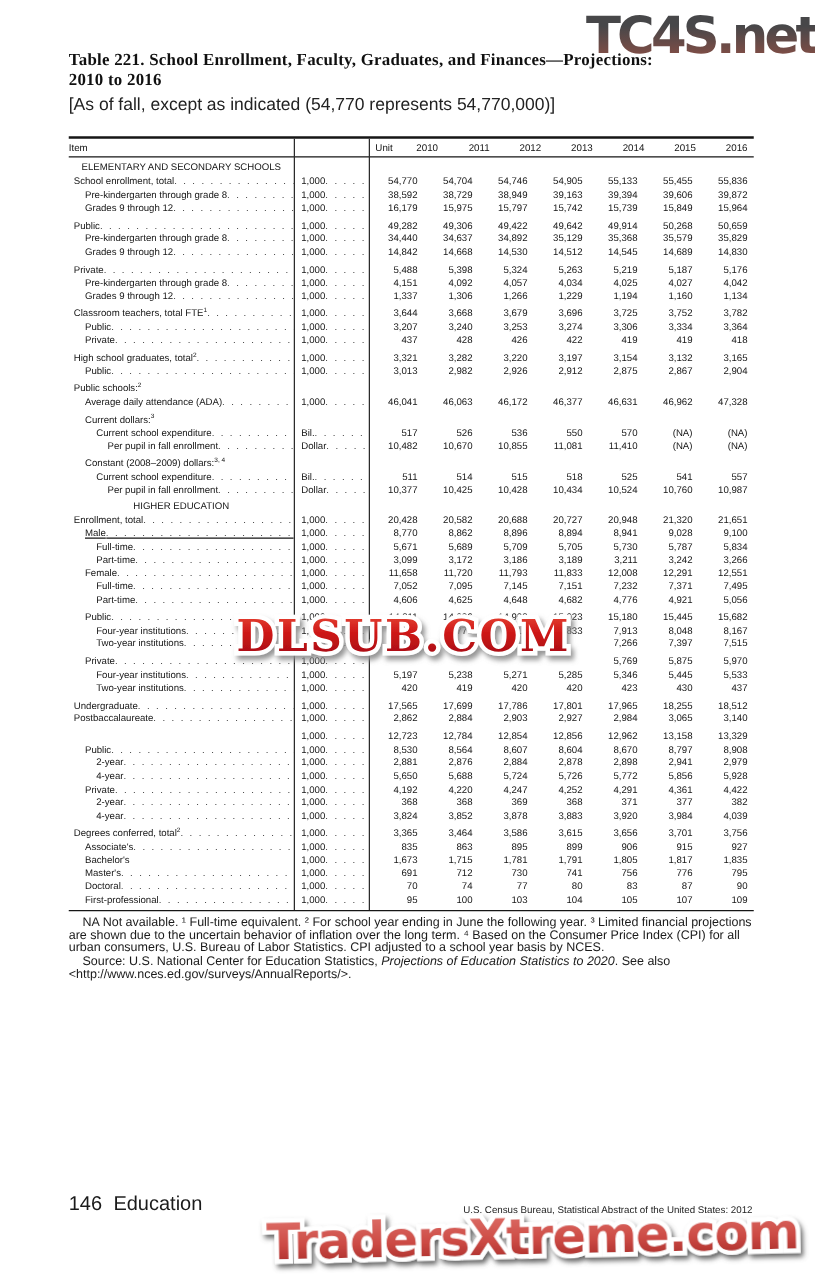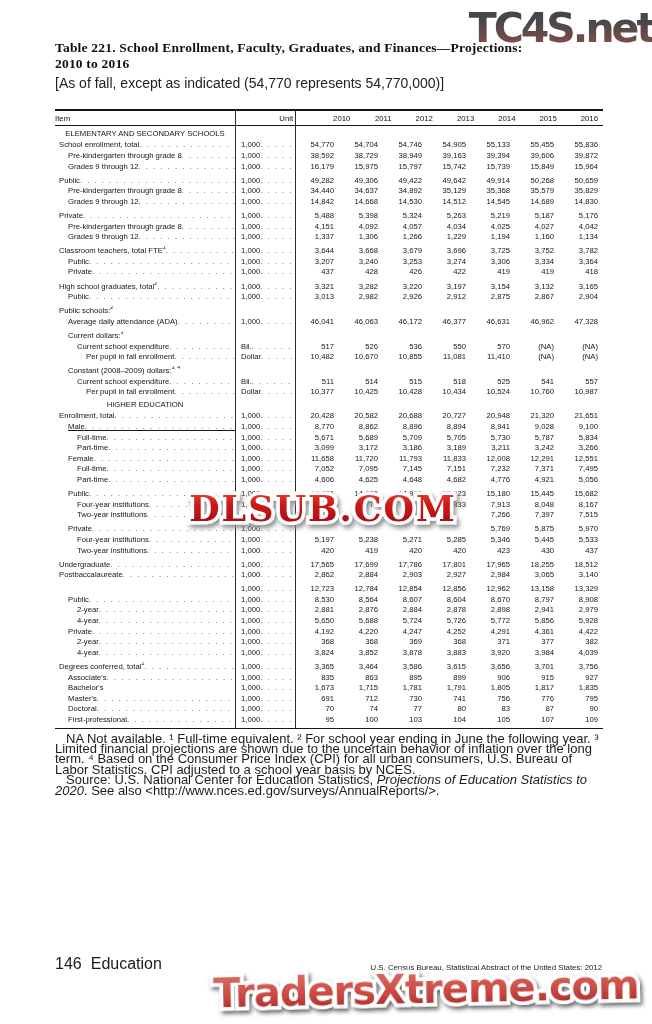--- a/index.html
+++ b/index.html
@@ -14,38 +14,38 @@
     font-size:13.5px; line-height:15.5px; letter-spacing:0.2px; color:#101010;
   }
   .bracket-note { font-size:14px; color:#222; margin-top:4px; margin-bottom:18px; }
 
   .table-wrap { position:relative; border-top:2px solid #161616; border-bottom:1px solid #161616; }
   .vline { position:absolute; top:0; bottom:0; width:1px; background:#2b2b2b; }
   .vline.v1 { left:180px; } .vline.v2 { left:240px; }
 
   .head-row { display:flex; height:14px; align-items:center; border-bottom:1px solid #161616; font-size:7.8px; color:#111; }
   .h-item { width:180px; text-align:left; }
-  .h-unit { width:60px;  text-align:center;margin-left:36px; }
+  .h-unit { width:60px;  text-align:right;margin-left:36px; }
   .h-year { width:44px;  text-align:right; padding-right:5px; box-sizing:border-box; }
 
   .t-body { padding:1px 0 2px; }
   .sec-row { width:180px; text-align:center; padding:2px 0 1px; font-size:7.7px; line-height:10.4px; color:#151515; }
   .sec-row span { display:inline-block; max-width:168px; }
 
   .row { display:flex; height:10.6px; line-height:10.6px; font-size:7.7px; color:#151515; }
   .row.gap { margin-top:3.5px; }
   .c-item { width:180px; display:flex; overflow:hidden; box-sizing:border-box; }
   .c-item .lbl { white-space:nowrap; }
   .c-unit { width:60px; display:flex; overflow:hidden; box-sizing:border-box; padding-left:6px; }
   .c-val  { width:44px; text-align:right; padding-right:5px; box-sizing:border-box; }
   .dots { flex:1 1 auto; overflow:hidden; white-space:nowrap; color:#3a3a3a; }
   .dots::after { content:" . . . . . . . . . . . . . . . . . . . . . . . . . . . . . . . . . . . . . . . ."; letter-spacing:1.5px; }
   sup { font-size:5.2px; line-height:0; vertical-align:super; }
 
-  .footnotes { margin-top:5px; font-size:13px; line-height:10.4px; color:#1b1b1b; width:548px; }
+  .footnotes { margin-top:5px; font-size:10px; line-height:10.4px; color:#1b1b1b; width:548px; }
   .footnotes p { margin:0; text-indent:11px; }
   .src-italic { font-style:italic; }
 
   .page-num { position:absolute; left:55px; top:955px; font-size:16px; color:#1b1b1b; }
   .page-num .sp { display:inline-block; width:9px; }
   .imprint { position:absolute; right:50px; top:963px; font-size:7.8px; color:#222; }
 
   .wm { position:absolute; pointer-events:none; }
   .wm-top { right:-4px; top:0; opacity:0.93; }
   .wm-mid { left:166px; top:481px; }

